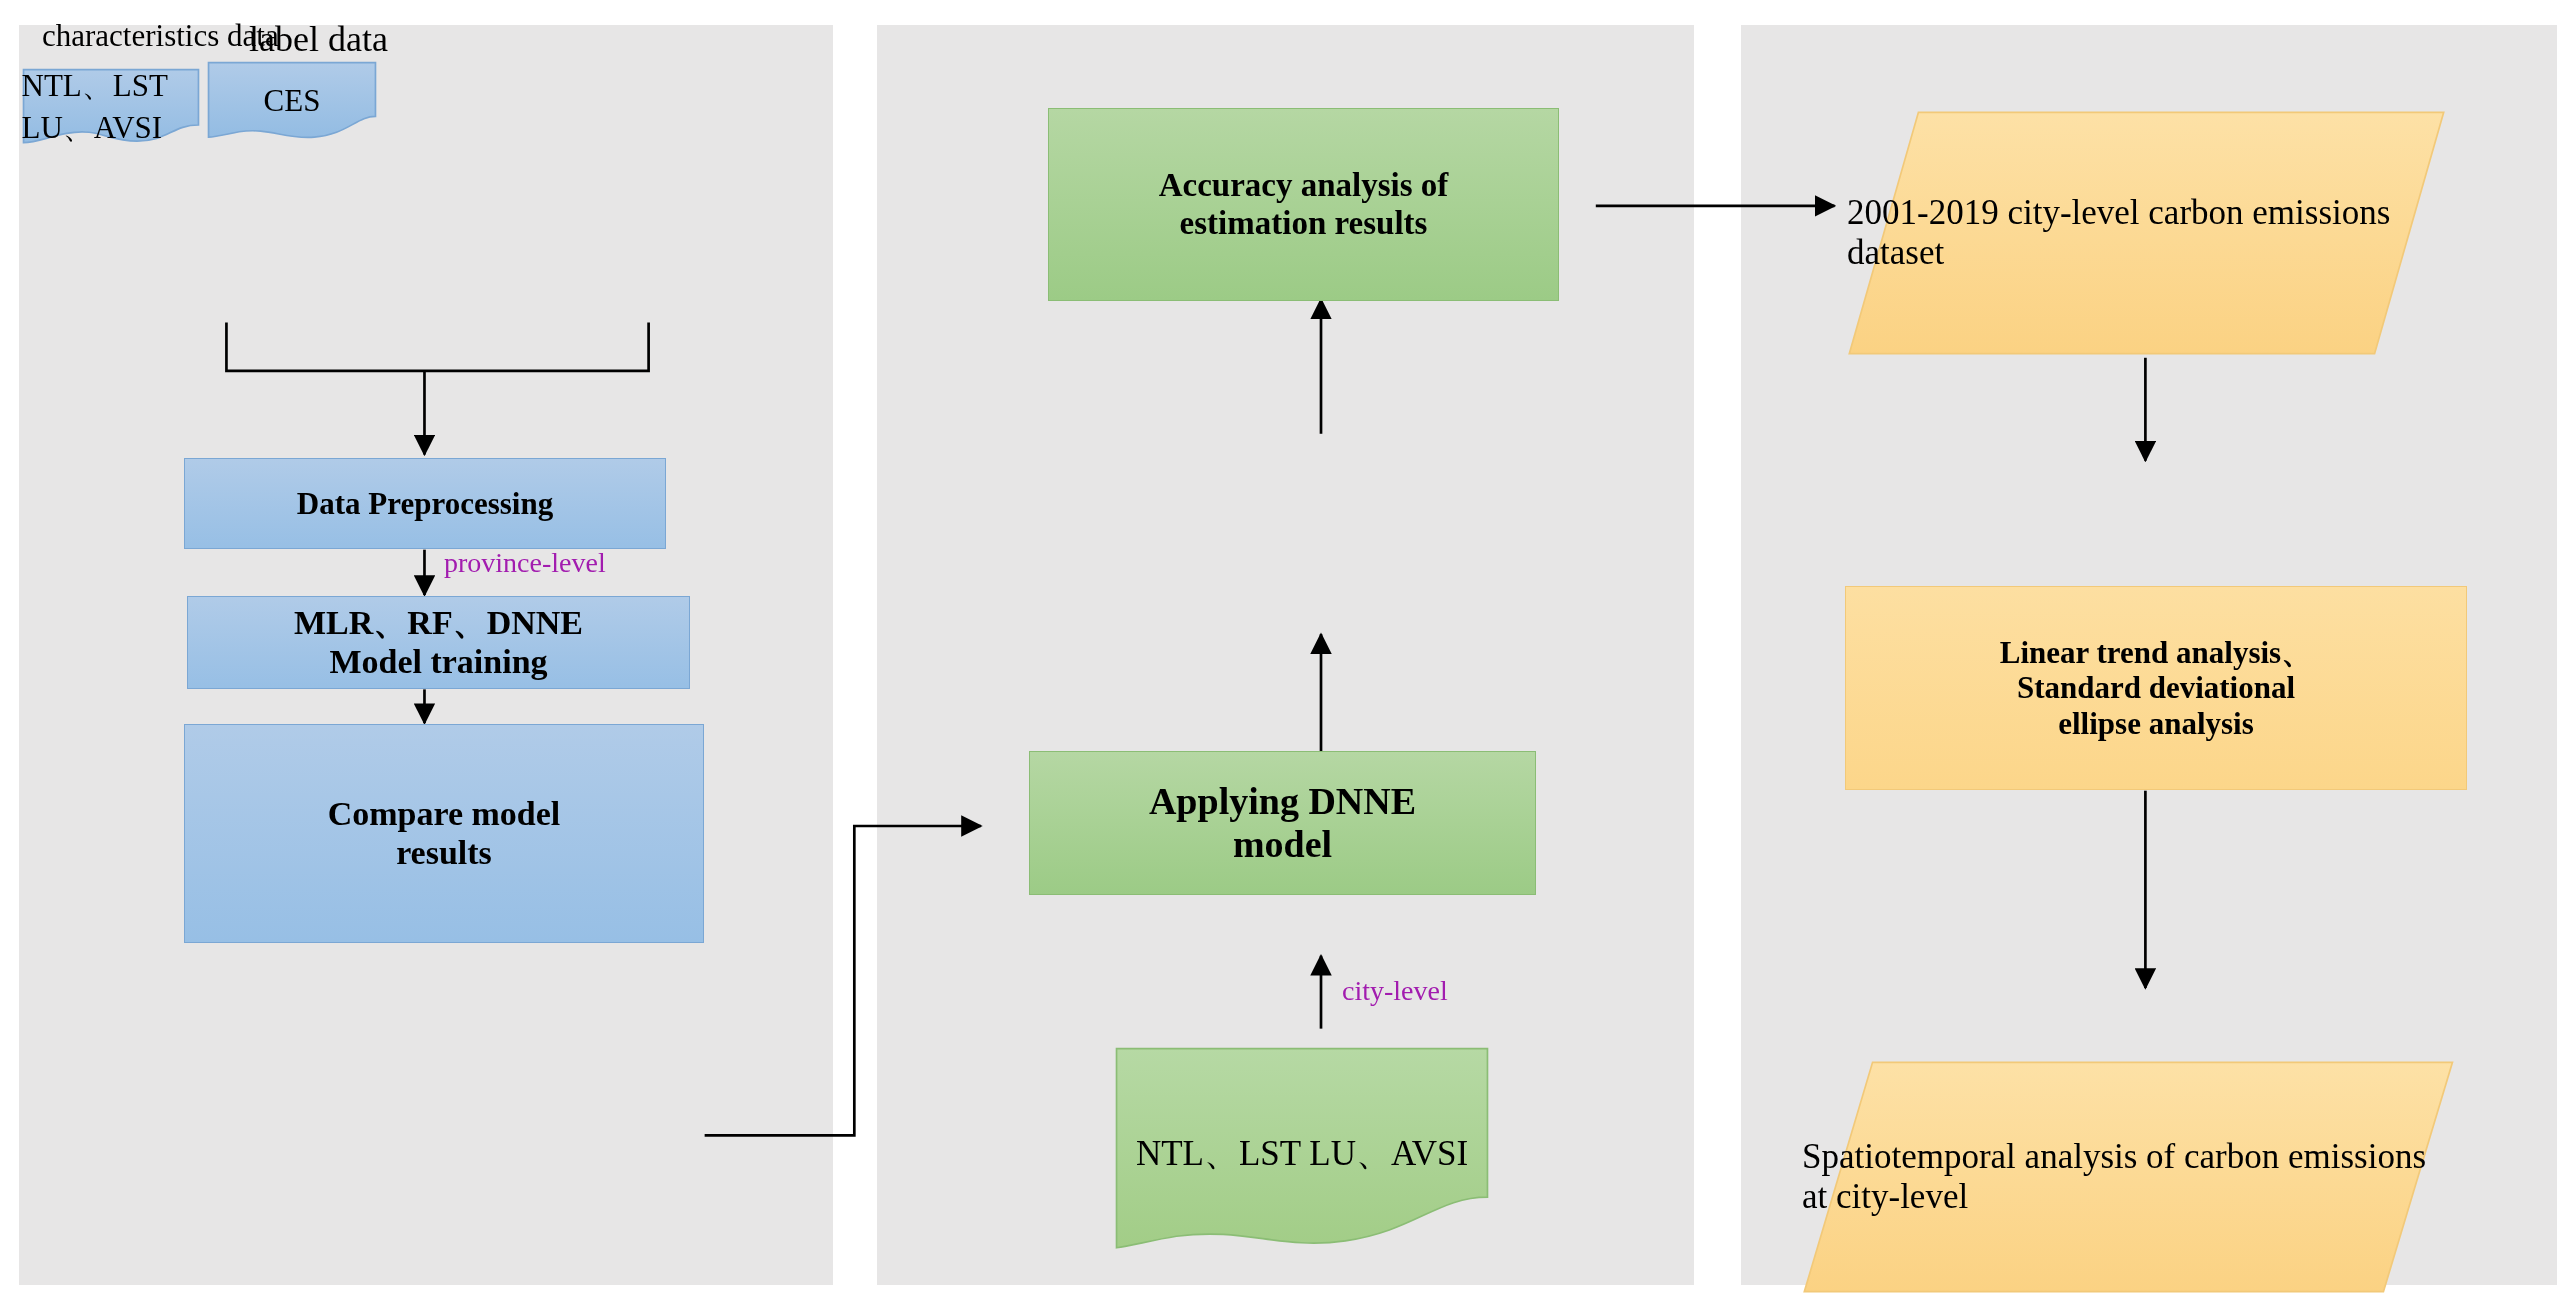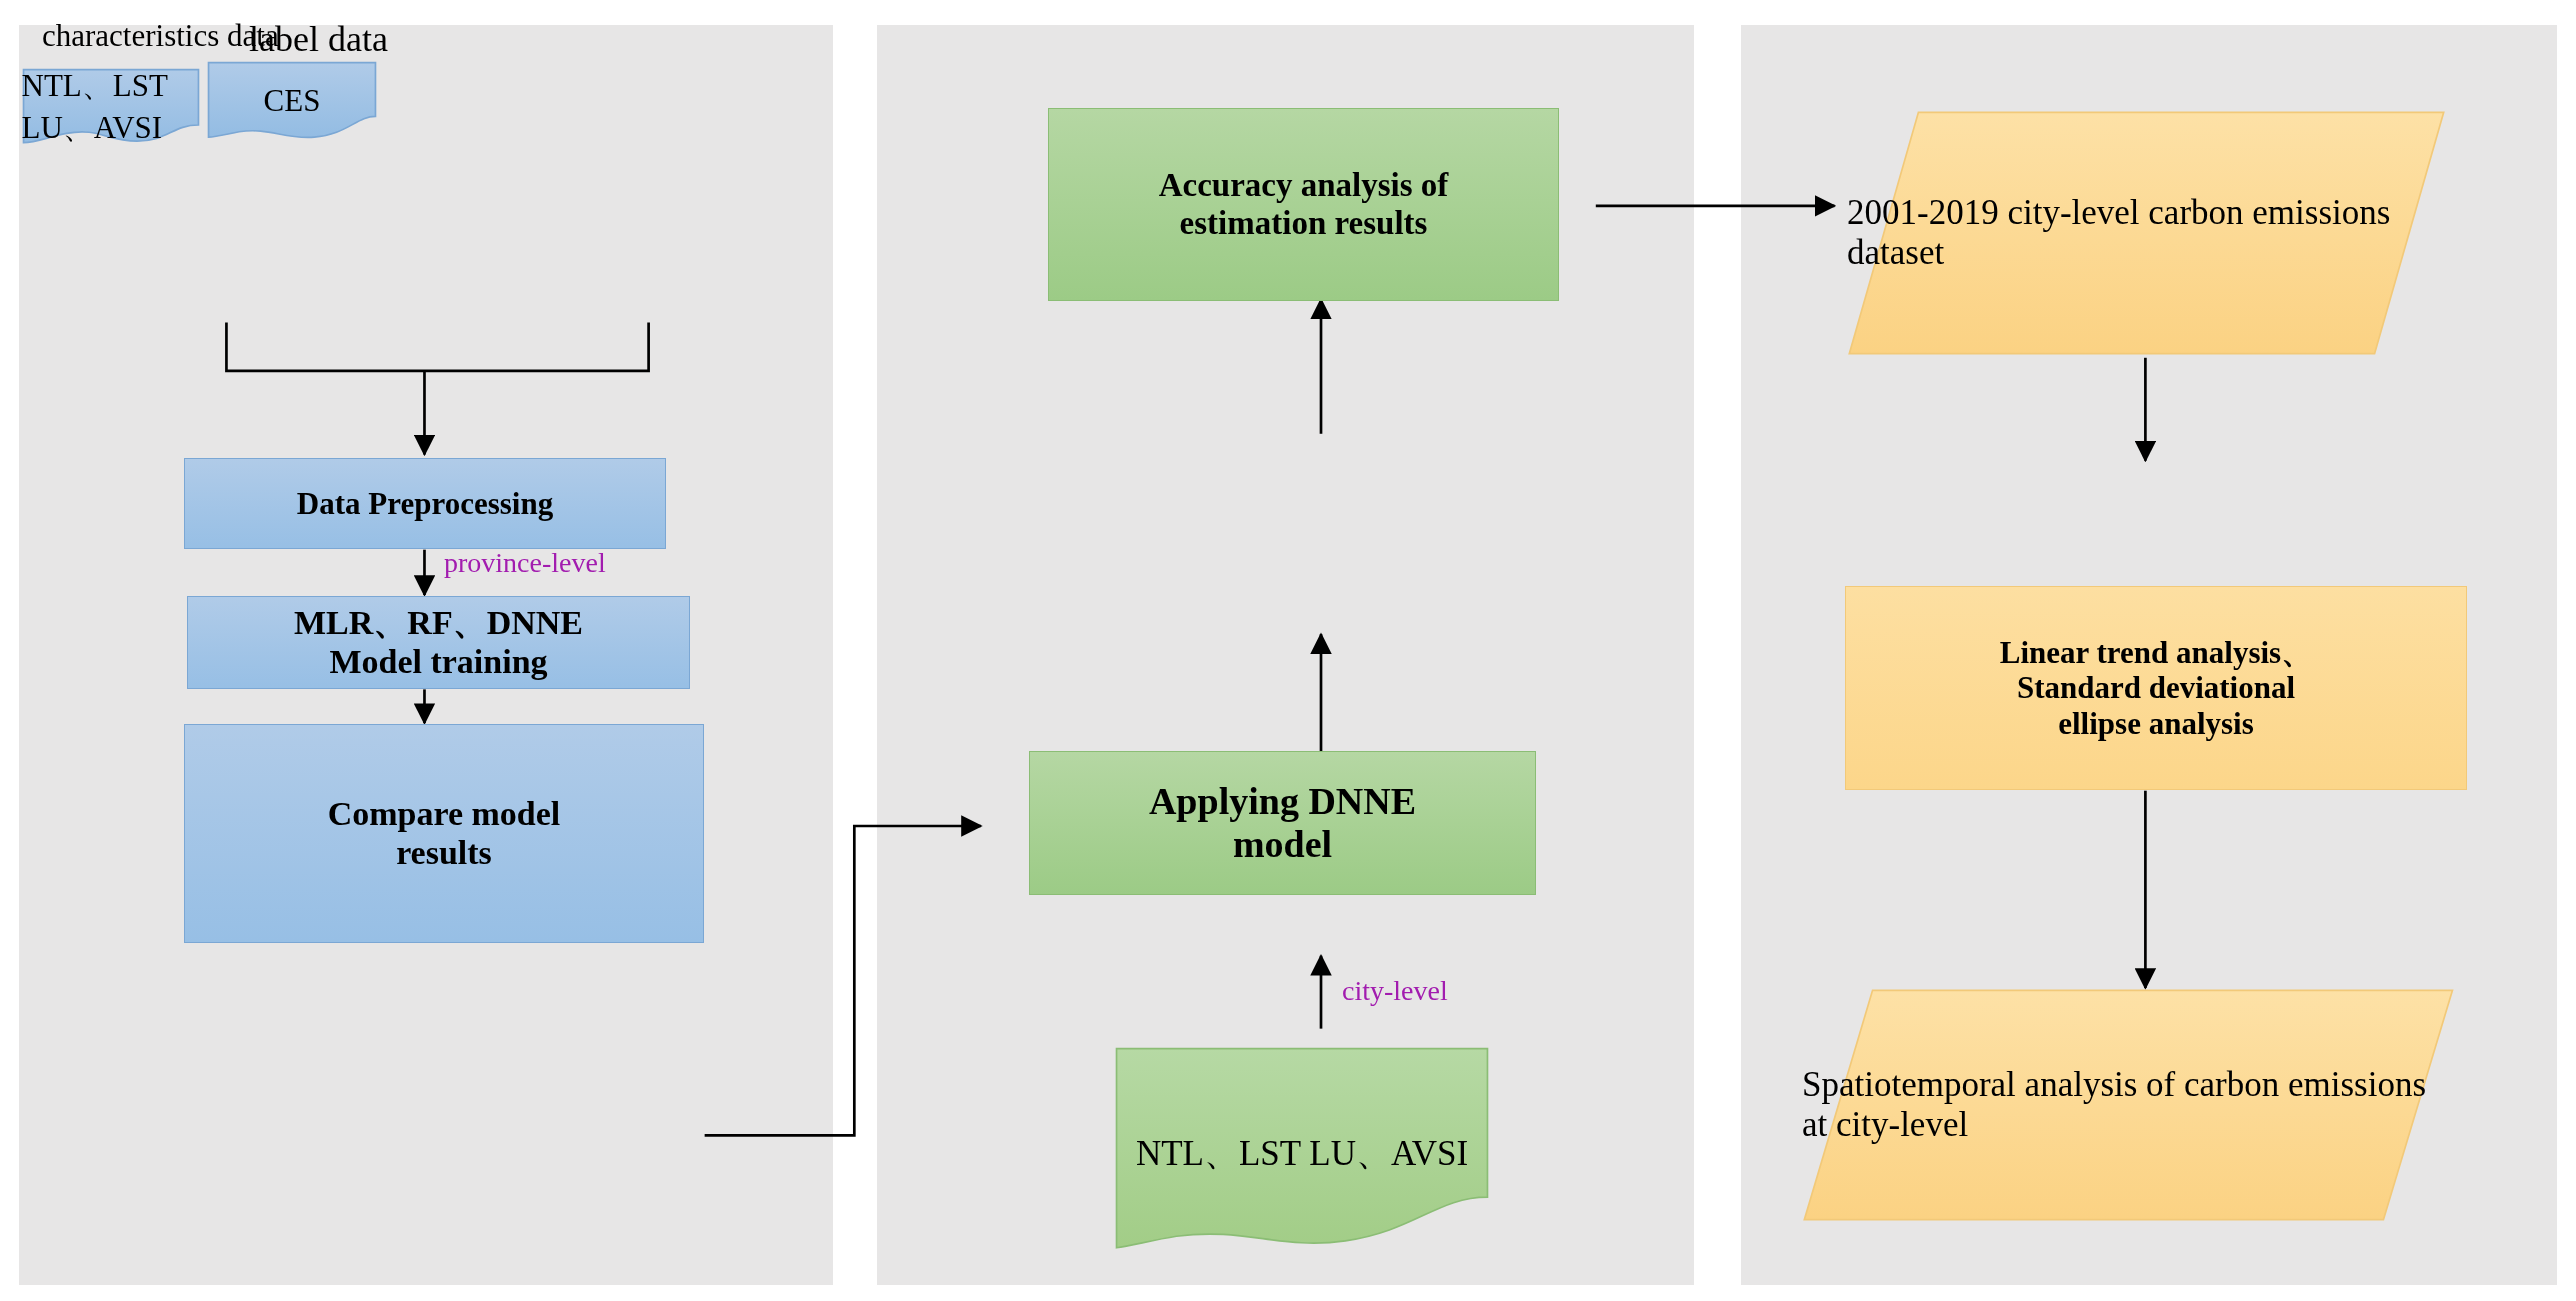--- a/index.html
+++ b/index.html
@@ -158,21 +158,21 @@
 city-level carbon
 emissions dataset</div>
   </div>
 
   <div class="node rect orange" style="left:1845px;top:586px;width:622px;height:204px;">
     <div class="lbl" style="font-size:31px;">Linear trend analysis、
 Standard deviational
 ellipse analysis</div>
   </div>
 
-  <div class="svgnode" style="left:1802px;top:988px;width:652px;height:234px;">
+  <div class="svgnode" style="left:1802px;top:1060px;width:652px;height:234px;">
     <svg width="652" height="234" viewBox="0 0 850 305" preserveAspectRatio="none">
       <defs>
         <linearGradient id="gorg2" x1="0" y1="0" x2="0" y2="1">
           <stop offset="0%" stop-color="#fde1a6"></stop>
             <stop offset="100%" stop-color="#fbd283"></stop>
         </linearGradient>
       </defs>
       <path d="M92,3 L848,3 L758,302 L3,302 Z" fill="url(#gorg2)" stroke="#f2c979" stroke-width="2.2"></path>
     </svg>
     <div class="lbl" style="font-size:35px;">Spatiotemporal

